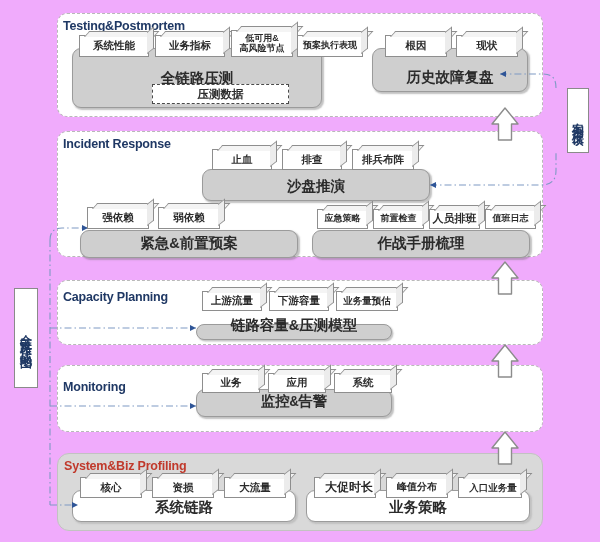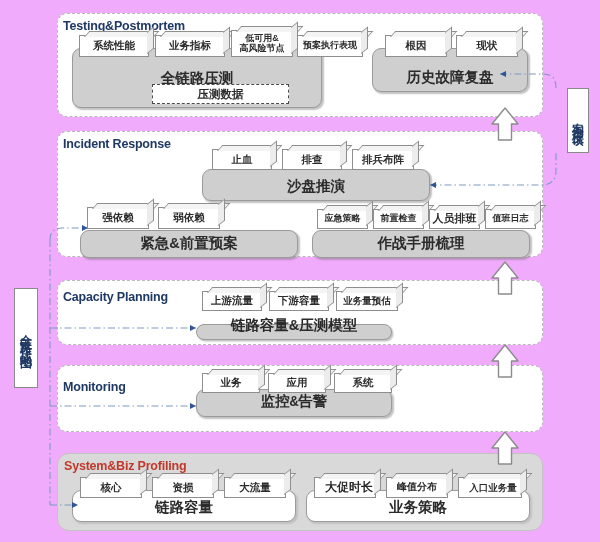--- a/index.html
+++ b/index.html
@@ -280,21 +280,21 @@
   </div>
   <div class="chip" style="left:334px;top:373px;width:58px;height:20px;">
     <span class="chip-label">系统</span>
   </div>
 
   <div class="layer filled" style="left:57px;top:453px;width:486px;height:78px;">
   </div>
   <div class="layer-title red" style="left:64px;top:459px;">System&amp;Biz Profiling</div>
 
   <div class="mainbox white" style="left:72px;top:490px;width:224px;height:32px;">
-    <span class="mb-label">链路容量</span>
+    <span class="mb-label">系统链路</span>
   </div>
   <div class="chip" style="left:80px;top:477px;width:62px;height:21px;">
     <span class="chip-label">核心</span>
   </div>
   <div class="chip" style="left:152px;top:477px;width:62px;height:21px;">
     <span class="chip-label">资损</span>
   </div>
   <div class="chip" style="left:224px;top:477px;width:62px;height:21px;">
     <span class="chip-label">大流量</span>
   </div>

